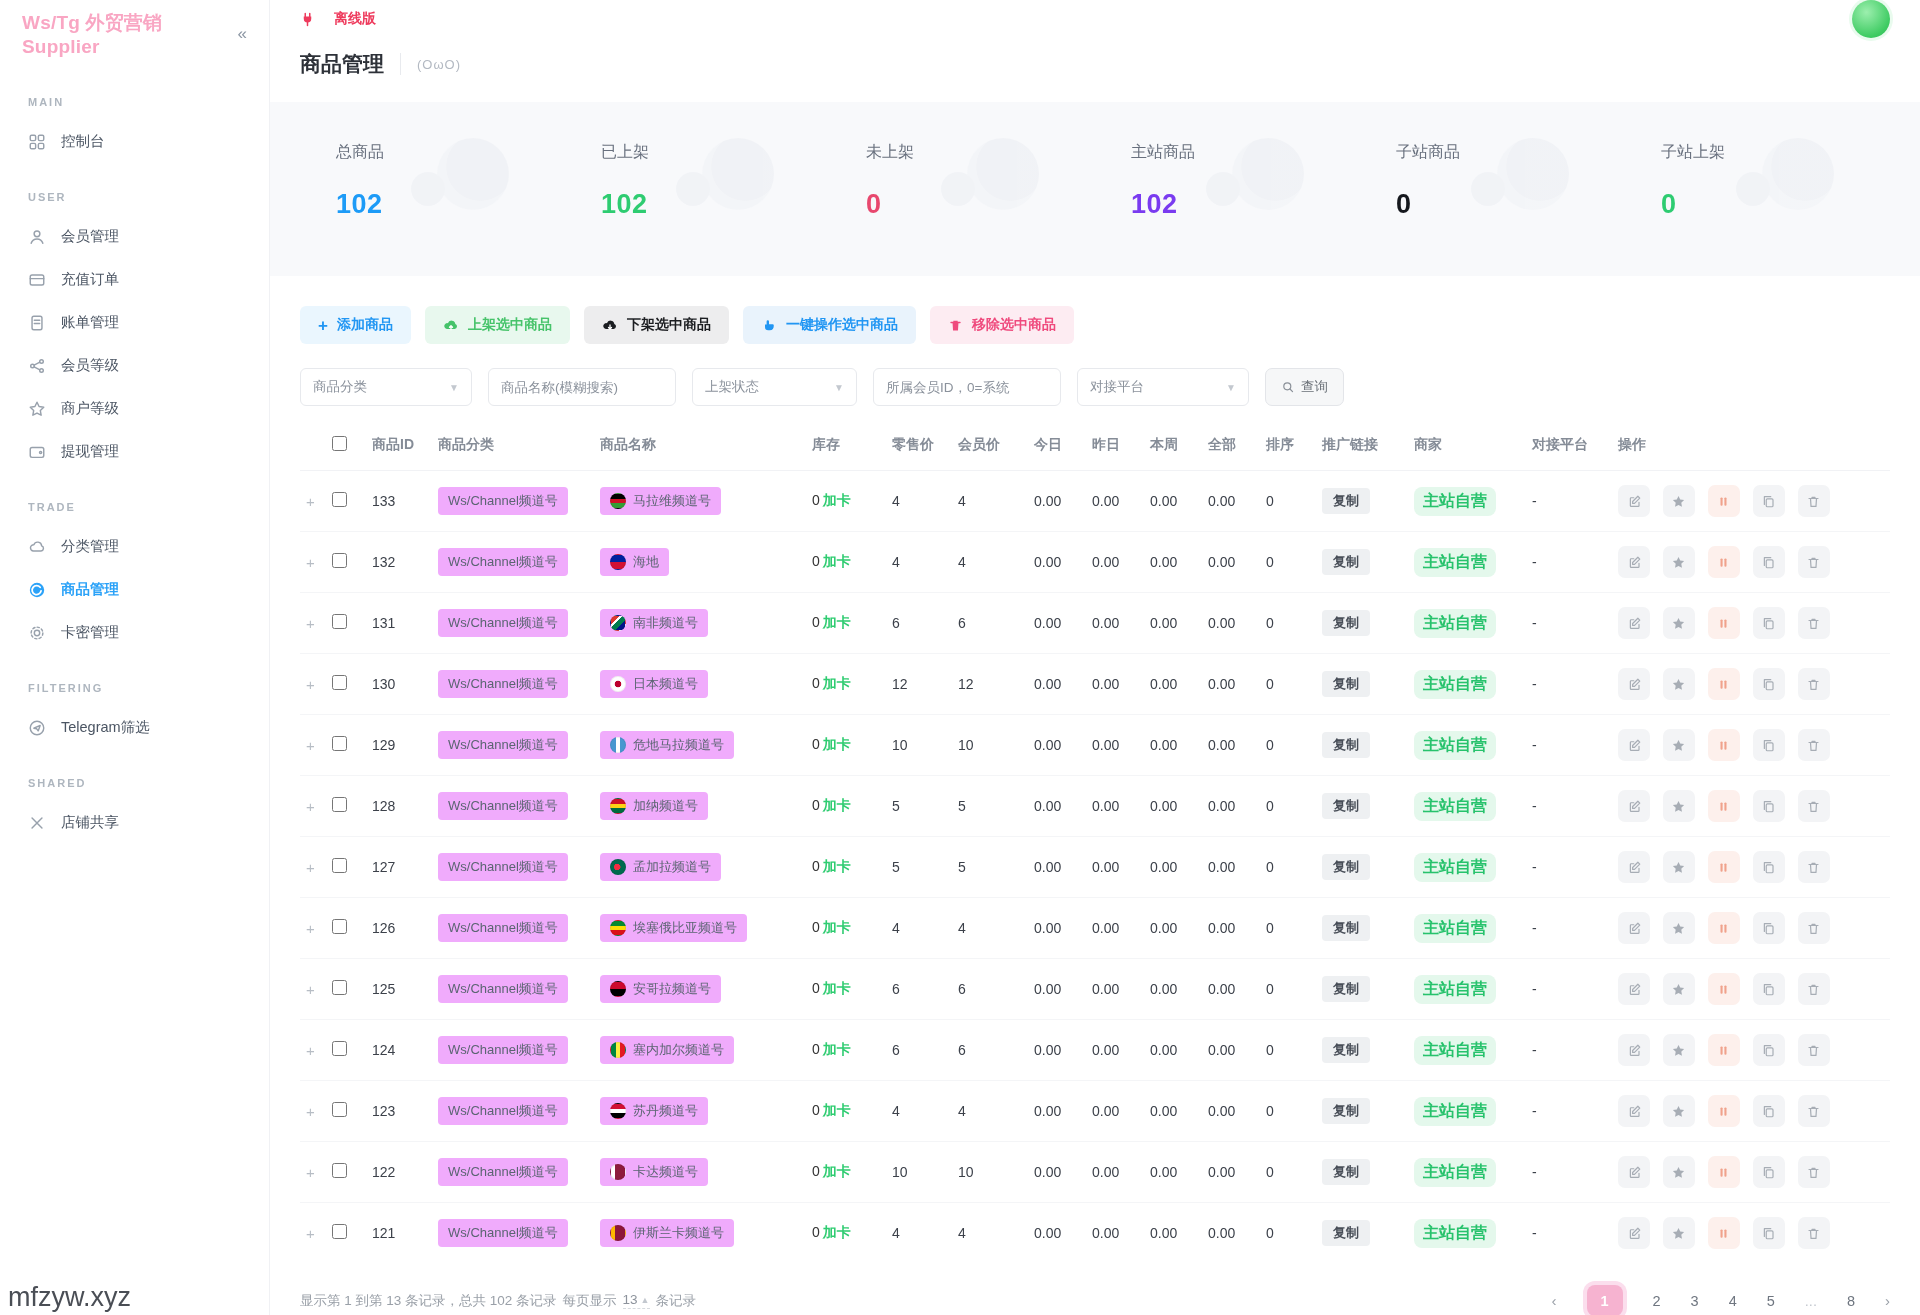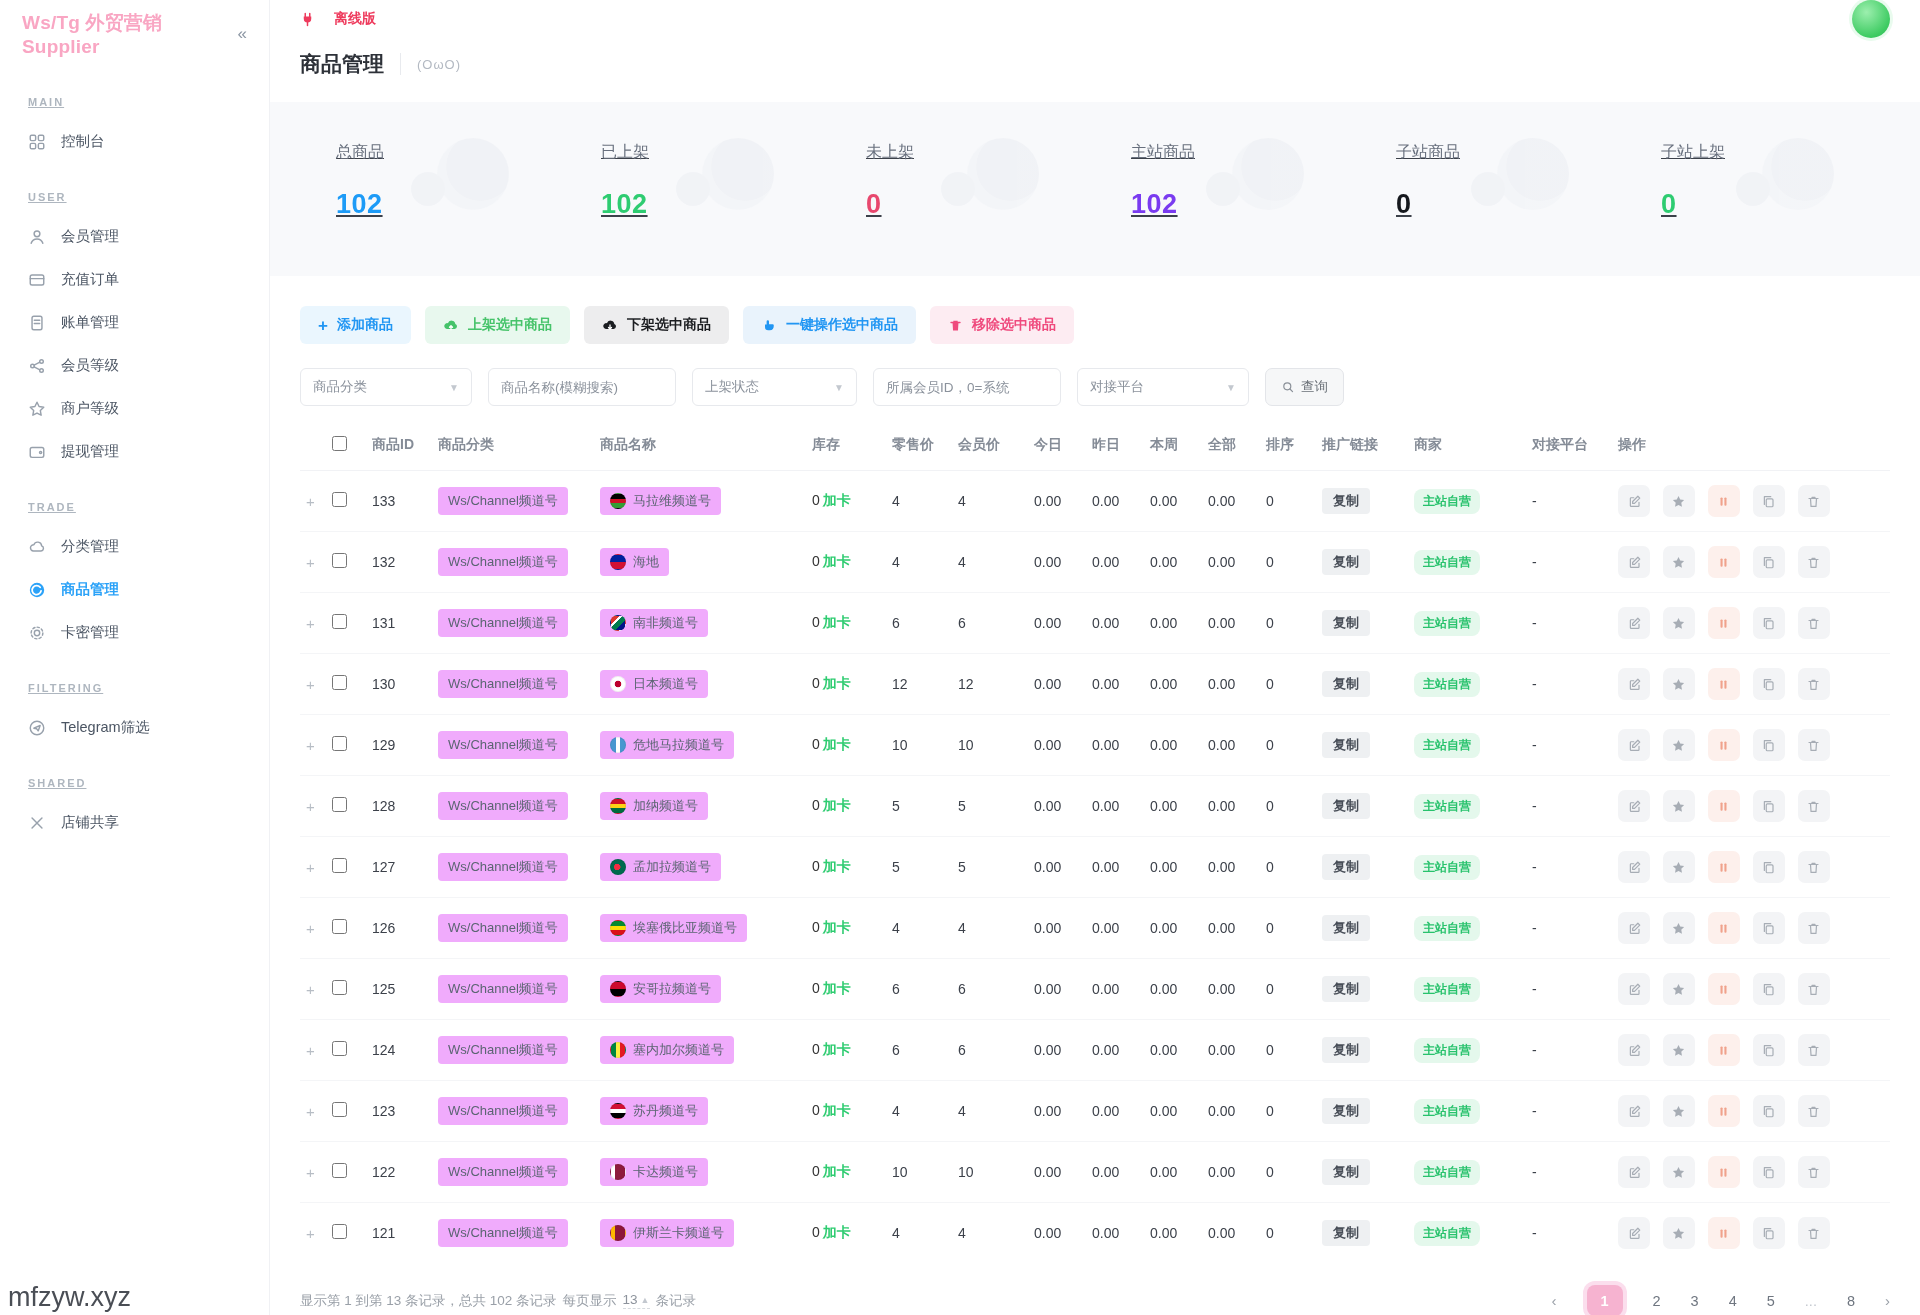--- a/index.html
+++ b/index.html
@@ -5,39 +5,39 @@
   * { margin:0; padding:0; box-sizing:border-box; }
   html,body { width:1920px; height:1315px; }
   body { font-family:"Liberation Sans","DejaVu Sans",sans-serif; background:#fff; color:#3c414a; position:relative; overflow:hidden; }
   .app { display:flex; width:100%; height:100%; }
 
   
   .sidebar { width:270px; flex:0 0 270px; border-right:1px solid #f0f1f4; background:#fff; padding-bottom:12px; }
   .logo-row { height:68px; display:flex; align-items:center; padding:0 22px; gap:12px; }
   .logo { color:#f9a6c3; font-weight:700; font-size:19px; letter-spacing:.2px; }
   .collapse { color:#8b96a3; font-size:17px; cursor:pointer; }
-  .sec-label { padding:28px 28px 12px; font-size:11px; color:#aeb6bf; letter-spacing:2px; font-weight:700;text-decoration:underline; }
+  .sec-label { padding:28px 28px 12px; font-size:11px; color:#aeb6bf; letter-spacing:2px; font-weight:700; }
   .side-item { display:flex; align-items:center; gap:15px; padding:12px 28px; color:#4b5563; font-size:14.5px; cursor:pointer; }
   .side-item svg { flex:0 0 18px; }
   .side-item.active { color:#2ba2f8; font-weight:600; }
   .sicon { stroke:#98a1ac; fill:none; stroke-width:1.6; stroke-linecap:round; stroke-linejoin:round; }
 
   
   .main { flex:1; display:flex; flex-direction:column; }
   .topbar { height:66px; display:flex; align-items:center; justify-content:space-between; padding:0 30px; }
   .offline { display:flex; align-items:center; gap:19px; color:#ee3b5d; font-size:14px; font-weight:700; cursor:pointer; }
   .avatar { width:38px; height:38px; border-radius:50%; background:radial-gradient(circle at 38% 32%, #9cefae, #3ecb62 70%, #2fb755); box-shadow:0 0 0 3px #e9fbee; cursor:pointer; }
 
   .title-row { padding:12px 30px 24px; display:flex; align-items:center; gap:16px; }
   .page-title { font-size:21px; font-weight:800; color:#2d3138; }
   .title-div { width:1px; height:22px; background:#e8eaee; }
   .subtitle { color:#b3b9c2; font-size:13px; letter-spacing:1px; }
 
   
-  .stats-band { background:#f8f9fb; padding:40px 30px 56px; display:flex;text-decoration:underline; }
+  .stats-band { background:#f8f9fb; padding:40px 30px 56px; display:flex; }
   .stat { flex:1; position:relative; padding-left:36px; }
   .stat-label { color:#68707e; font-size:16px; }
   .stat-value { margin-top:26px; font-size:27px; font-weight:800; letter-spacing:.5px; }
   .stat-deco { position:absolute; right:56px; top:-4px; width:72px; height:72px; border-radius:50%;
                background:radial-gradient(circle at 60% 40%, #eff1f5 0 55%, #f3f5f8 56%); opacity:.8; }
   .stat-deco::after { content:""; position:absolute; left:-26px; top:34px; width:34px; height:34px; border-radius:50%; background:#f0f2f6; }
 
   
   .toolbar { padding:30px 30px 0; display:flex; gap:14px; }
   .tb-btn { display:inline-flex; align-items:center; gap:9px; padding:10px 18px; border-radius:6px; font-size:14px; font-weight:600; cursor:pointer; border:none; }
@@ -62,21 +62,21 @@
   th { text-align:left; color:#858c97; font-size:14px; font-weight:700; padding:16px 6px; white-space:nowrap; }
   td { padding:14px 6px; font-size:14px; color:#3c414a; border-top:1px solid #f4f5f7; white-space:nowrap; vertical-align:middle; }
   tbody tr:first-child td { border-top:1px solid #f1f2f5; }
   .c-expand { color:#b7bdc5; font-size:15px; cursor:pointer; }
   input[type=checkbox] { width:15px; height:15px; accent-color:#2ba2f8; cursor:pointer; }
   .badge { display:inline-flex; align-items:center; gap:7px; background:#f0abfc; color:#5b6472; border-radius:4px; padding:5px 10px; font-size:13px; max-width:100%; }
   .flag { width:16px; height:16px; border-radius:50%; flex:0 0 16px; border:1px solid rgba(0,0,0,.06); }
   .stock-num { color:#333; }
   .stock-label { color:#2fcc71; font-weight:700; margin-left:3px; }
   .copy-badge { display:inline-block; background:#eef0f2; color:#474d57; font-weight:700; border-radius:4px; padding:4px 11px; font-size:13px; cursor:pointer; }
-  .merchant-badge { display:inline-block; background:#e4f8ec; color:#27c26c; font-weight:700; border-radius:8px; padding:4px 9px; font-size:12px; }
+  .merchant-badge { display:inline-block; background:#e4f8ec; color:#27c26c; font-weight:700; border-radius:8px; padding:4px 9px; font-size:16px; }
   .act { width:32px; height:32px; border-radius:7px; background:#f3f4f6; display:inline-flex; align-items:center; justify-content:center; margin-right:9px; cursor:pointer; border:none; vertical-align:middle; }
   .act svg { stroke:#a7adb5; fill:none; stroke-width:1.6; stroke-linecap:round; stroke-linejoin:round; }
   .act-pause { background:#fdf0ec; }
 
   
   .tfooter { padding:22px 30px 10px; display:flex; justify-content:space-between; align-items:center; }
   .summary { color:#9aa0a8; font-size:13.5px; display:flex; align-items:center; gap:6px; }
   .psize { color:#8d939c; display:inline-flex; align-items:center; gap:3px; cursor:pointer; border-bottom:1px dashed #d6dade; padding-bottom:1px; }
   .psize .f-caret { font-size:9px; }
   .pagination { display:flex; align-items:center; gap:30px; color:#6f7680; font-size:14.5px; }

